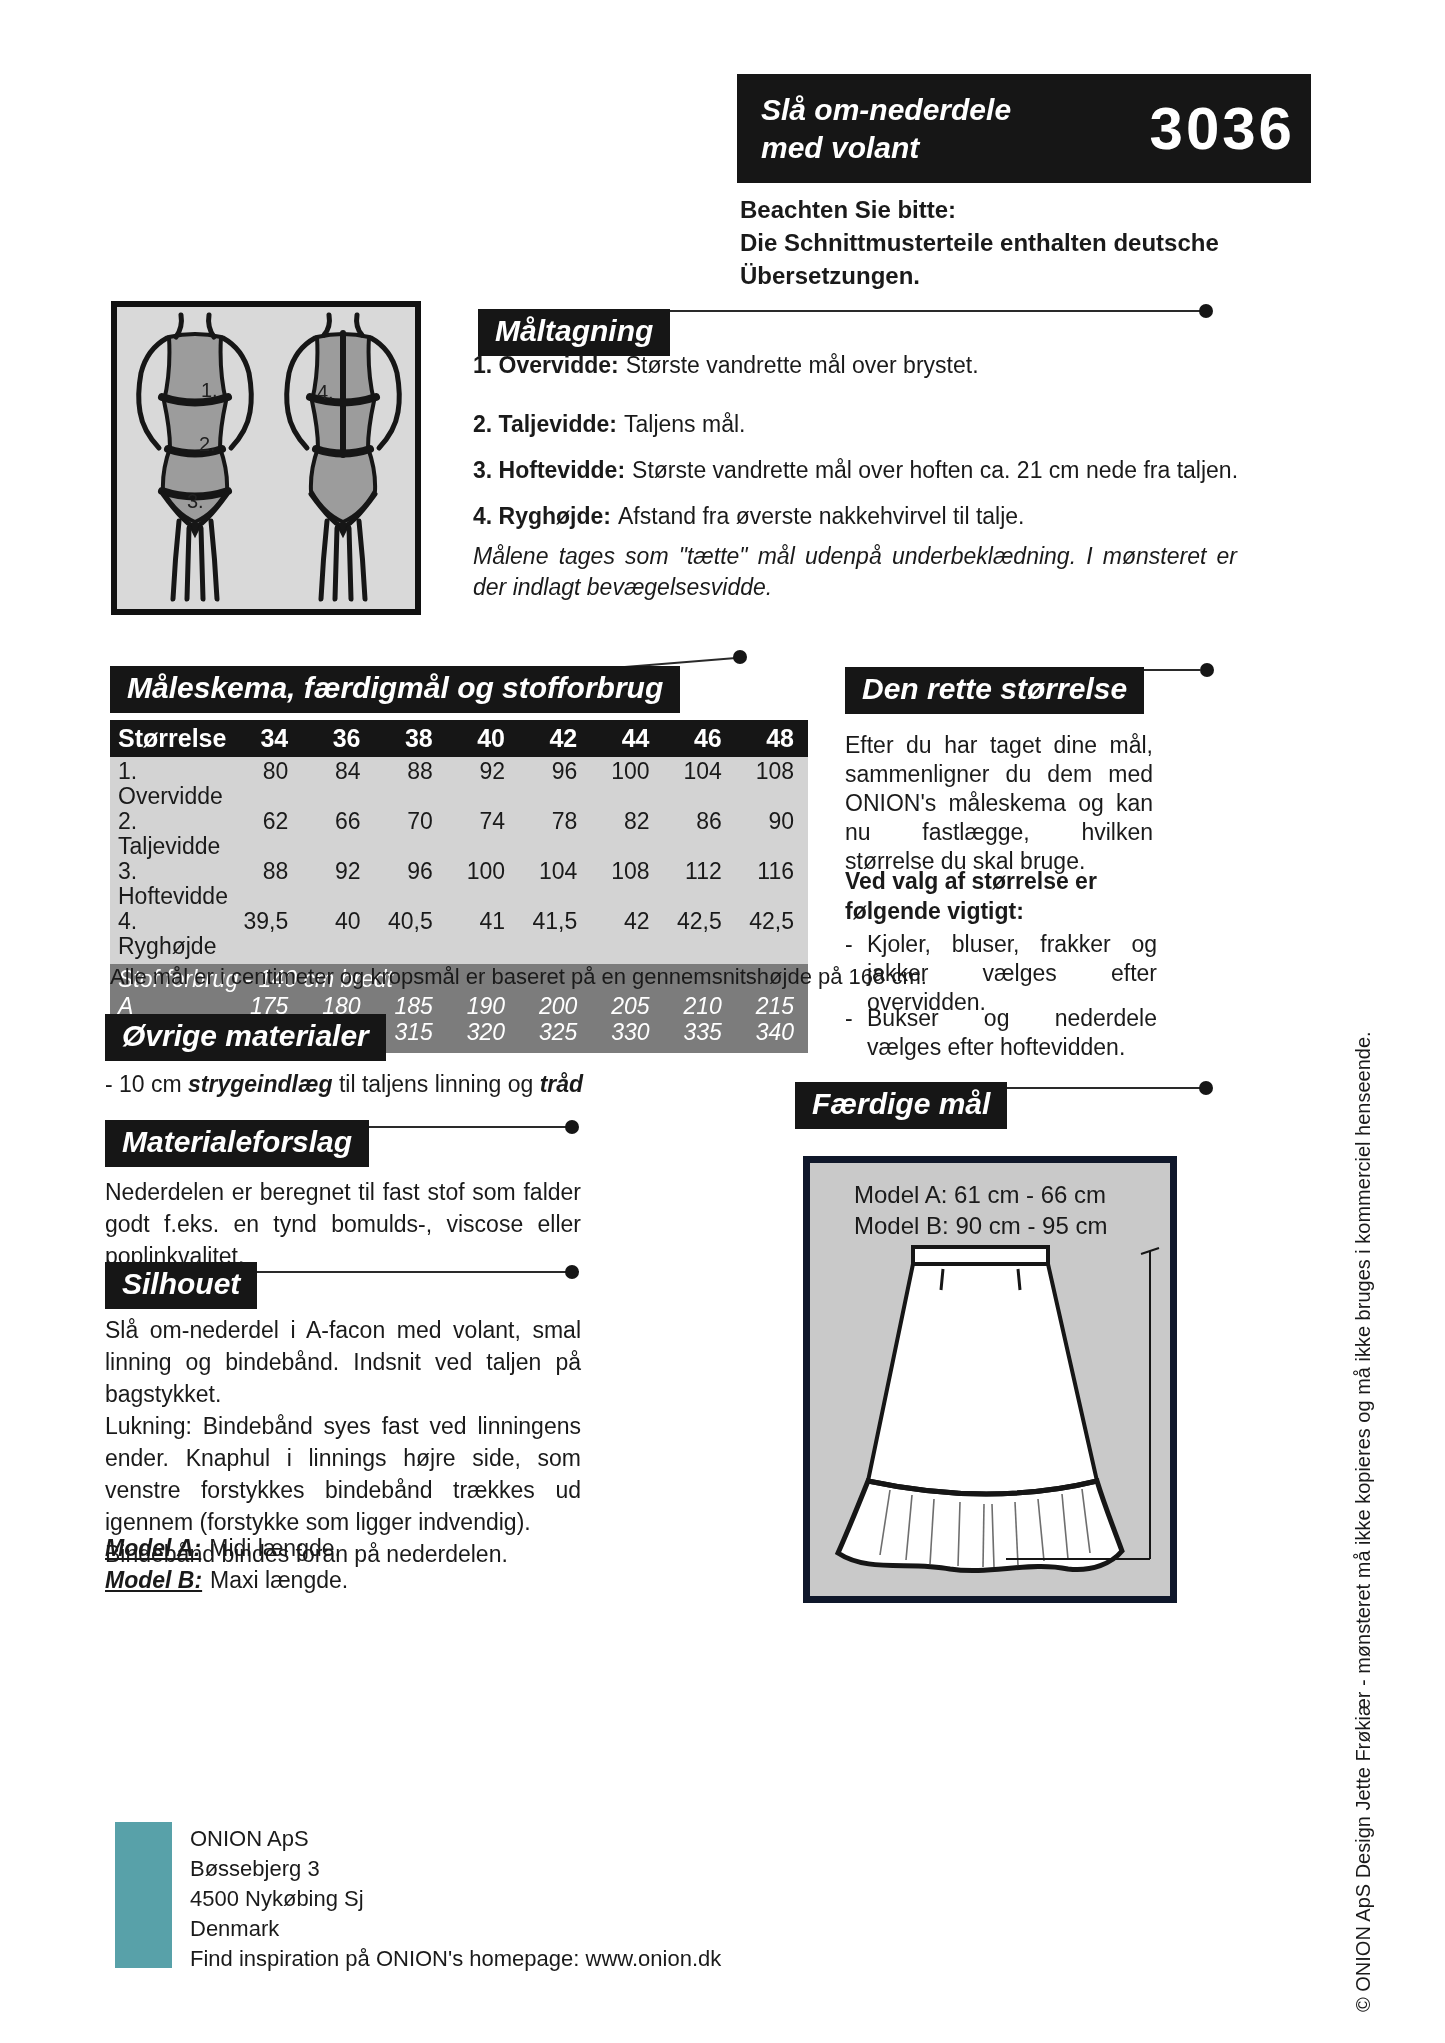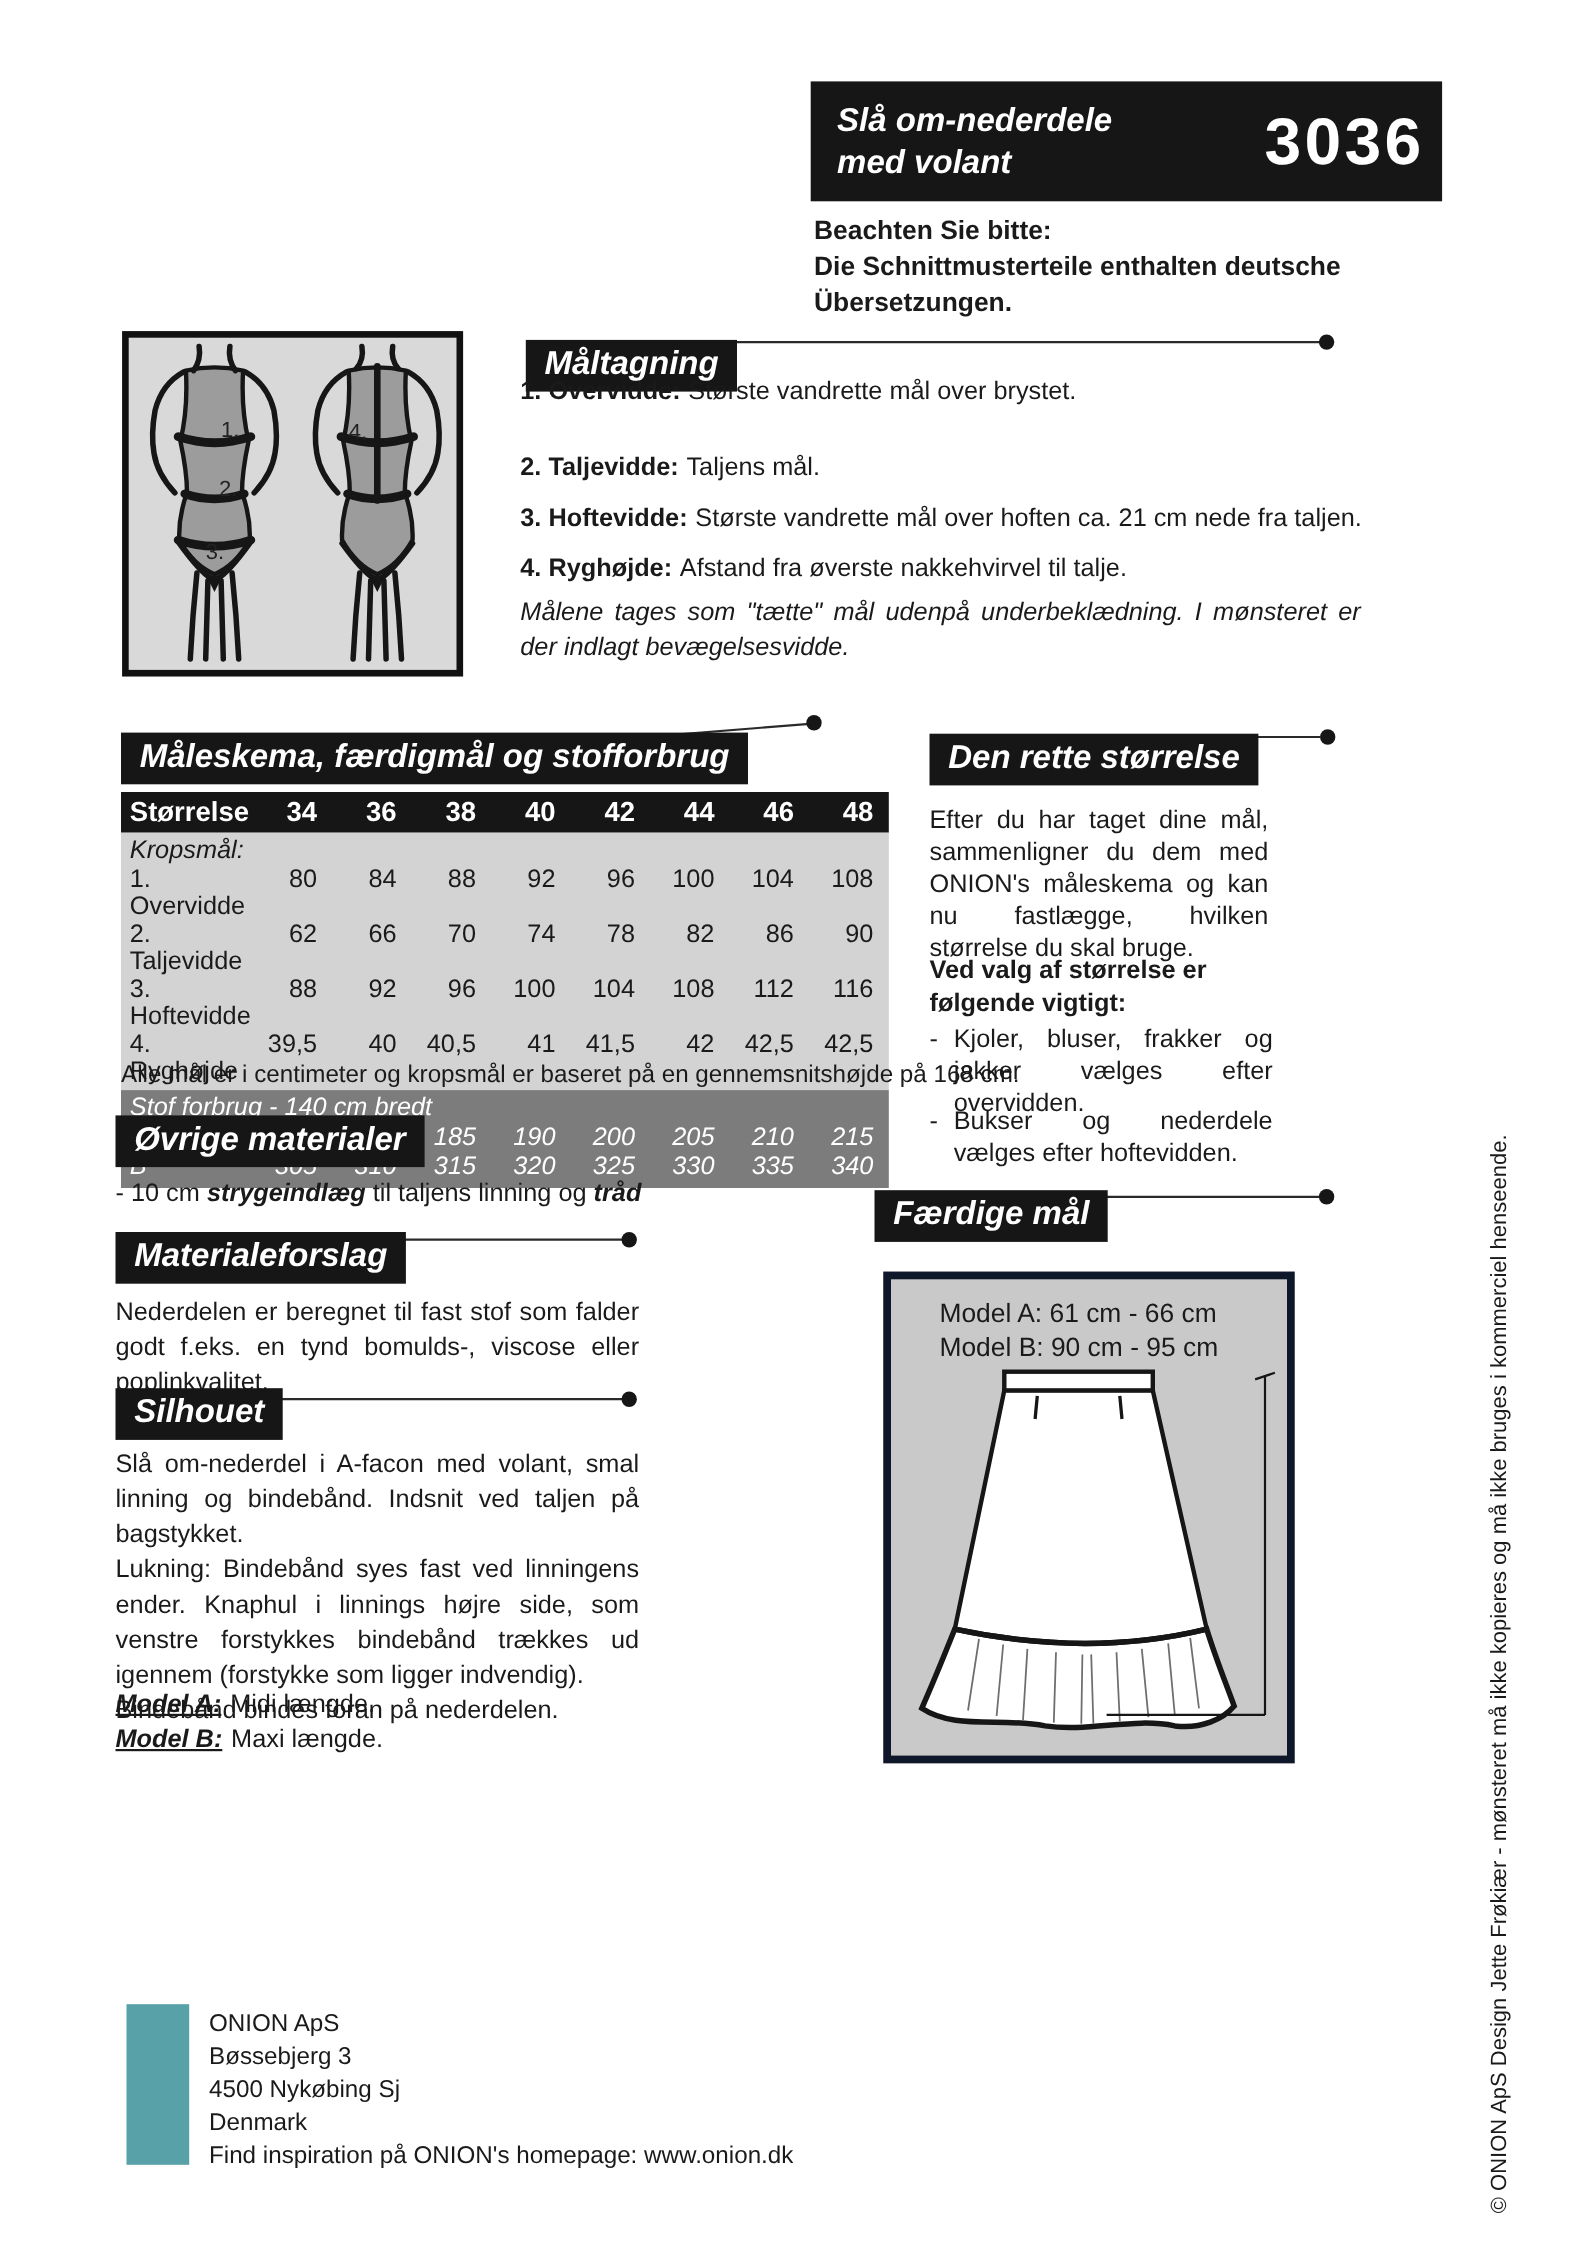--- a/index.html
+++ b/index.html
@@ -127,21 +127,21 @@
       <path d="M51,142 Q78,151 105,142" stroke-width="8"></path>
       <path d="M46,187 Q64,212 75,219 M110,187 Q92,212 81,219" stroke-width="5"></path>
       <path d="M72,217 L84,217 L78,229 Z" fill="#161616" stroke-width="2"></path>
       <path d="M62,214 Q58,252 56,292 M72,221 Q71,256 70,292 M94,214 Q98,252 100,292 M84,221 Q85,256 86,292" stroke-width="5"></path>
     </g>
     <text x="200" y="92" font-size="20" fill="#222" stroke="none">4.</text>
   </svg>
 </div>
 
 <div class="hdr-box" style="left:478px;top:309px;z-index:2">Måltagning</div>
-<div class="mt-item" style="top:342px;z-index:2">
+<div class="mt-item" style="top:352px;z-index:2">
   <span class="b">1. Overvidde:</span><span>Største vandrette mål over brystet.</span>
 </div>
 <div class="mt-item" style="top:411px;z-index:2">
   <span class="b">2. Taljevidde:</span><span>Taljens mål.</span>
 </div>
 <div class="mt-item" style="top:457px;z-index:2">
   <span class="b">3. Hoftevidde:</span><span>Største vandrette mål over hoften ca. 21 cm nede fra taljen.</span>
 </div>
 <div class="mt-item" style="top:503px;z-index:2">
   <span class="b">4. Ryghøjde:</span><span>Afstand fra øverste nakkehvirvel til talje.</span>
@@ -155,21 +155,20 @@
       <span class="c-val">34</span>
       <span class="c-val">36</span>
       <span class="c-val">38</span>
       <span class="c-val">40</span>
       <span class="c-val">42</span>
       <span class="c-val">44</span>
       <span class="c-val">46</span>
       <span class="c-val">48</span>
     </div>
   <div class="t-light">
-    <div class="t-sub">Kropsmål:</div>
     <div id="t-body-rows">
         <div class="t-row">
           <span class="c-lbl">1. Overvidde</span>
           <span class="c-val">80</span>
           <span class="c-val">84</span>
           <span class="c-val">88</span>
           <span class="c-val">92</span>
           <span class="c-val">96</span>
           <span class="c-val">100</span>
           <span class="c-val">104</span>

